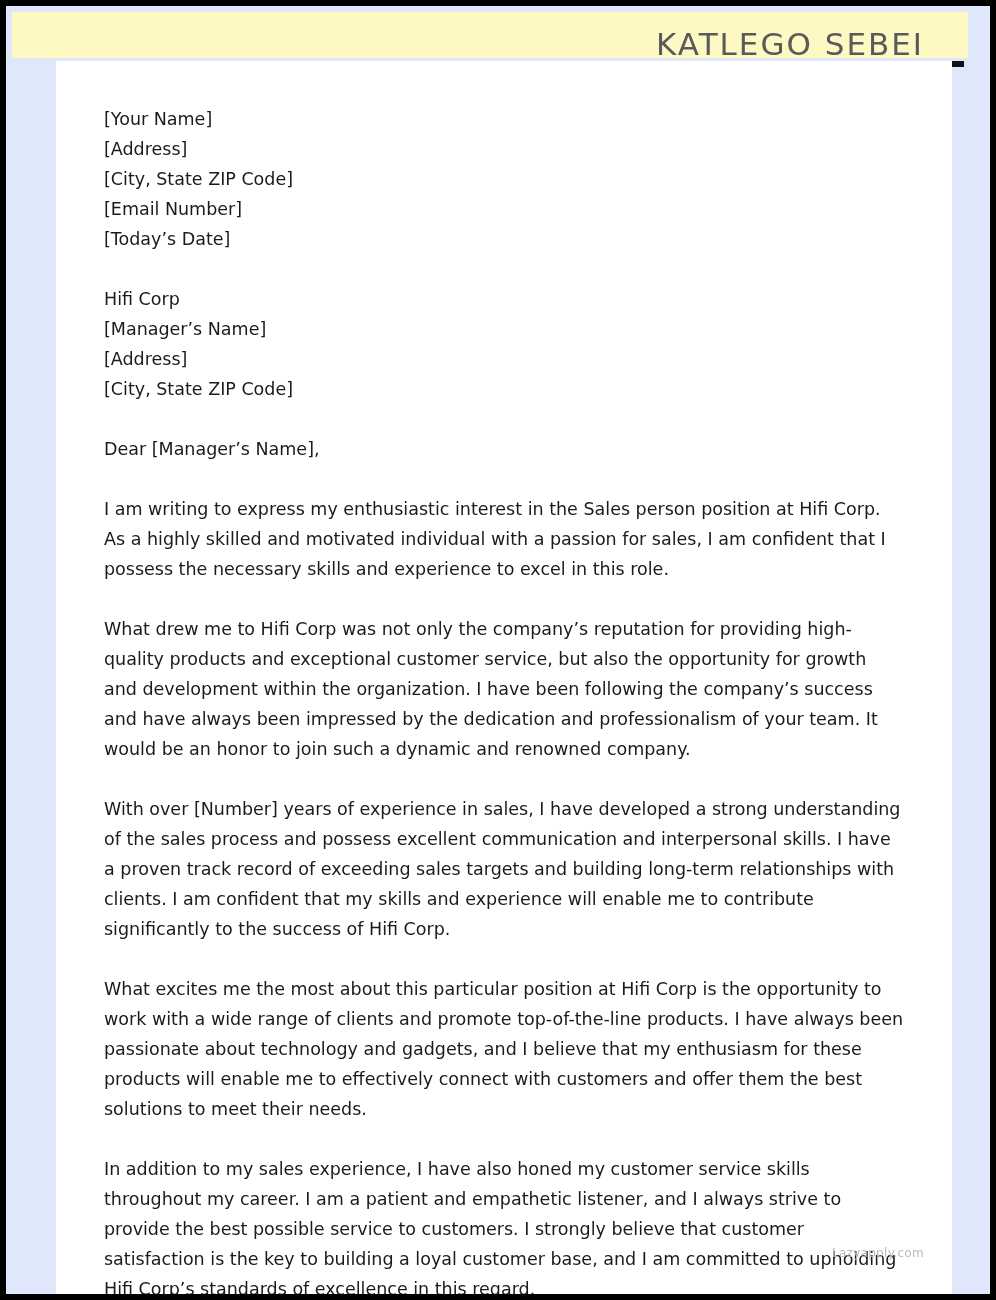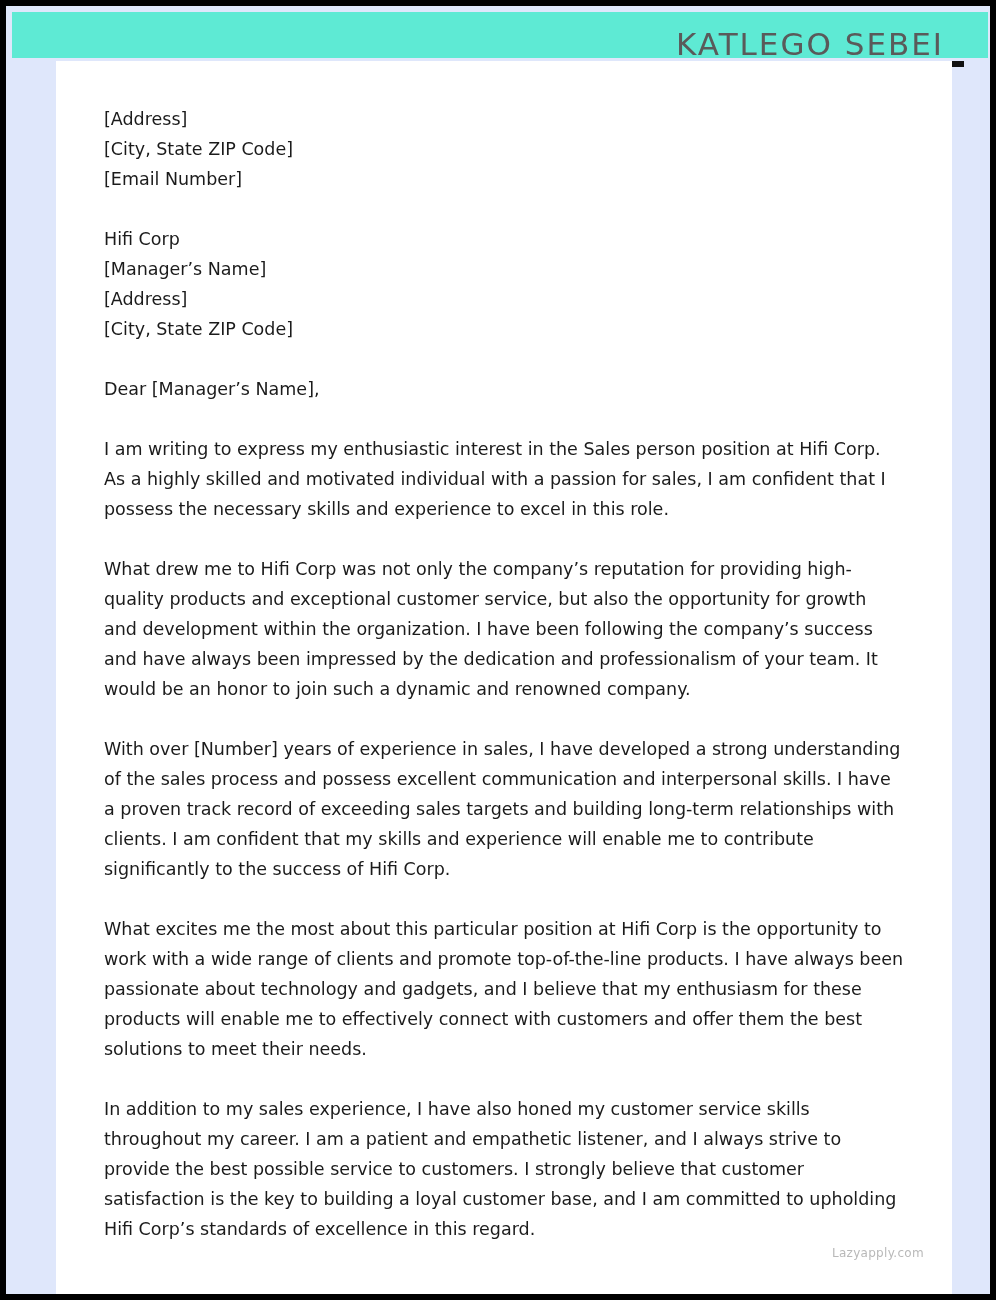--- a/index.html
+++ b/index.html
@@ -19,23 +19,23 @@
     height: 1300px;
     box-sizing: border-box;
     border: 6px solid #000000;
     background: #dfe7fb;
     overflow: hidden;
   }
   .header {
     position: absolute;
     left: 6px;
     top: 6px;
-    right: 2px;
+    right: 22px;
     height: 46px;
-    background: #5eead4;
+    background: #fef9c3;
   }
   .header-name {
     position: absolute;
     right: 44px;
     top: 14px;
     font-family: "DejaVu Sans", sans-serif;
     font-size: 31px;
     letter-spacing: 2px;
     color: #5a5a5a;
     font-weight: normal;
@@ -99,23 +99,25 @@
 
   <div class="header">
     <div class="header-name">KATLEGO SEBEI</div>
     <div class="header-rule"></div>
   </div>
 
   <div class="sheet">
     <div class="letter">
 
       <div class="block">
+        <div class="addr-line">[Your Name]</div>
         <div class="addr-line">[Address]</div>
         <div class="addr-line">[City, State ZIP Code]</div>
         <div class="addr-line">[Email Number]</div>
+        <div class="addr-line">[Today’s Date]</div>
       </div>
 
       <div class="block">
         <div class="addr-line">Hifi Corp</div>
         <div class="addr-line">[Manager’s Name]</div>
         <div class="addr-line">[Address]</div>
         <div class="addr-line">[City, State ZIP Code]</div>
       </div>
 
       <div class="salutation">Dear [Manager’s Name],</div>

